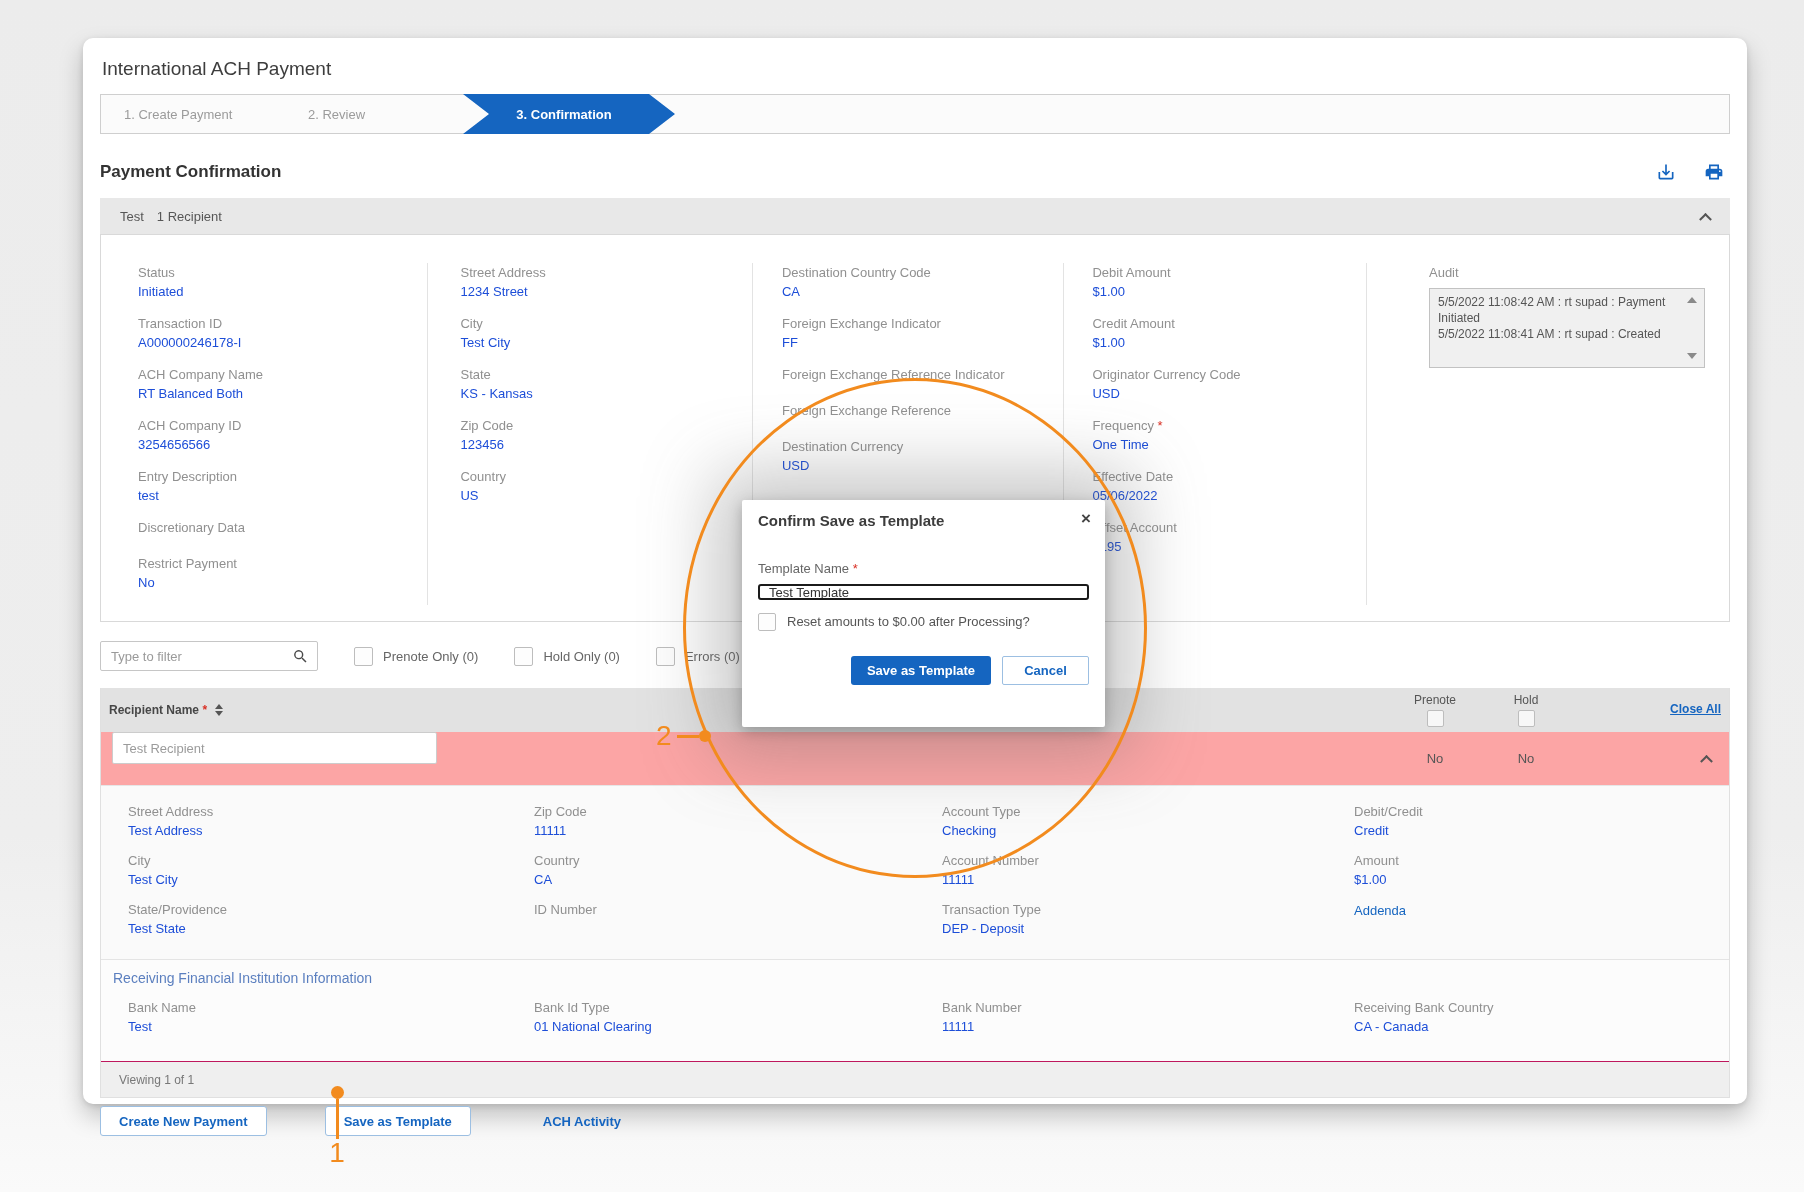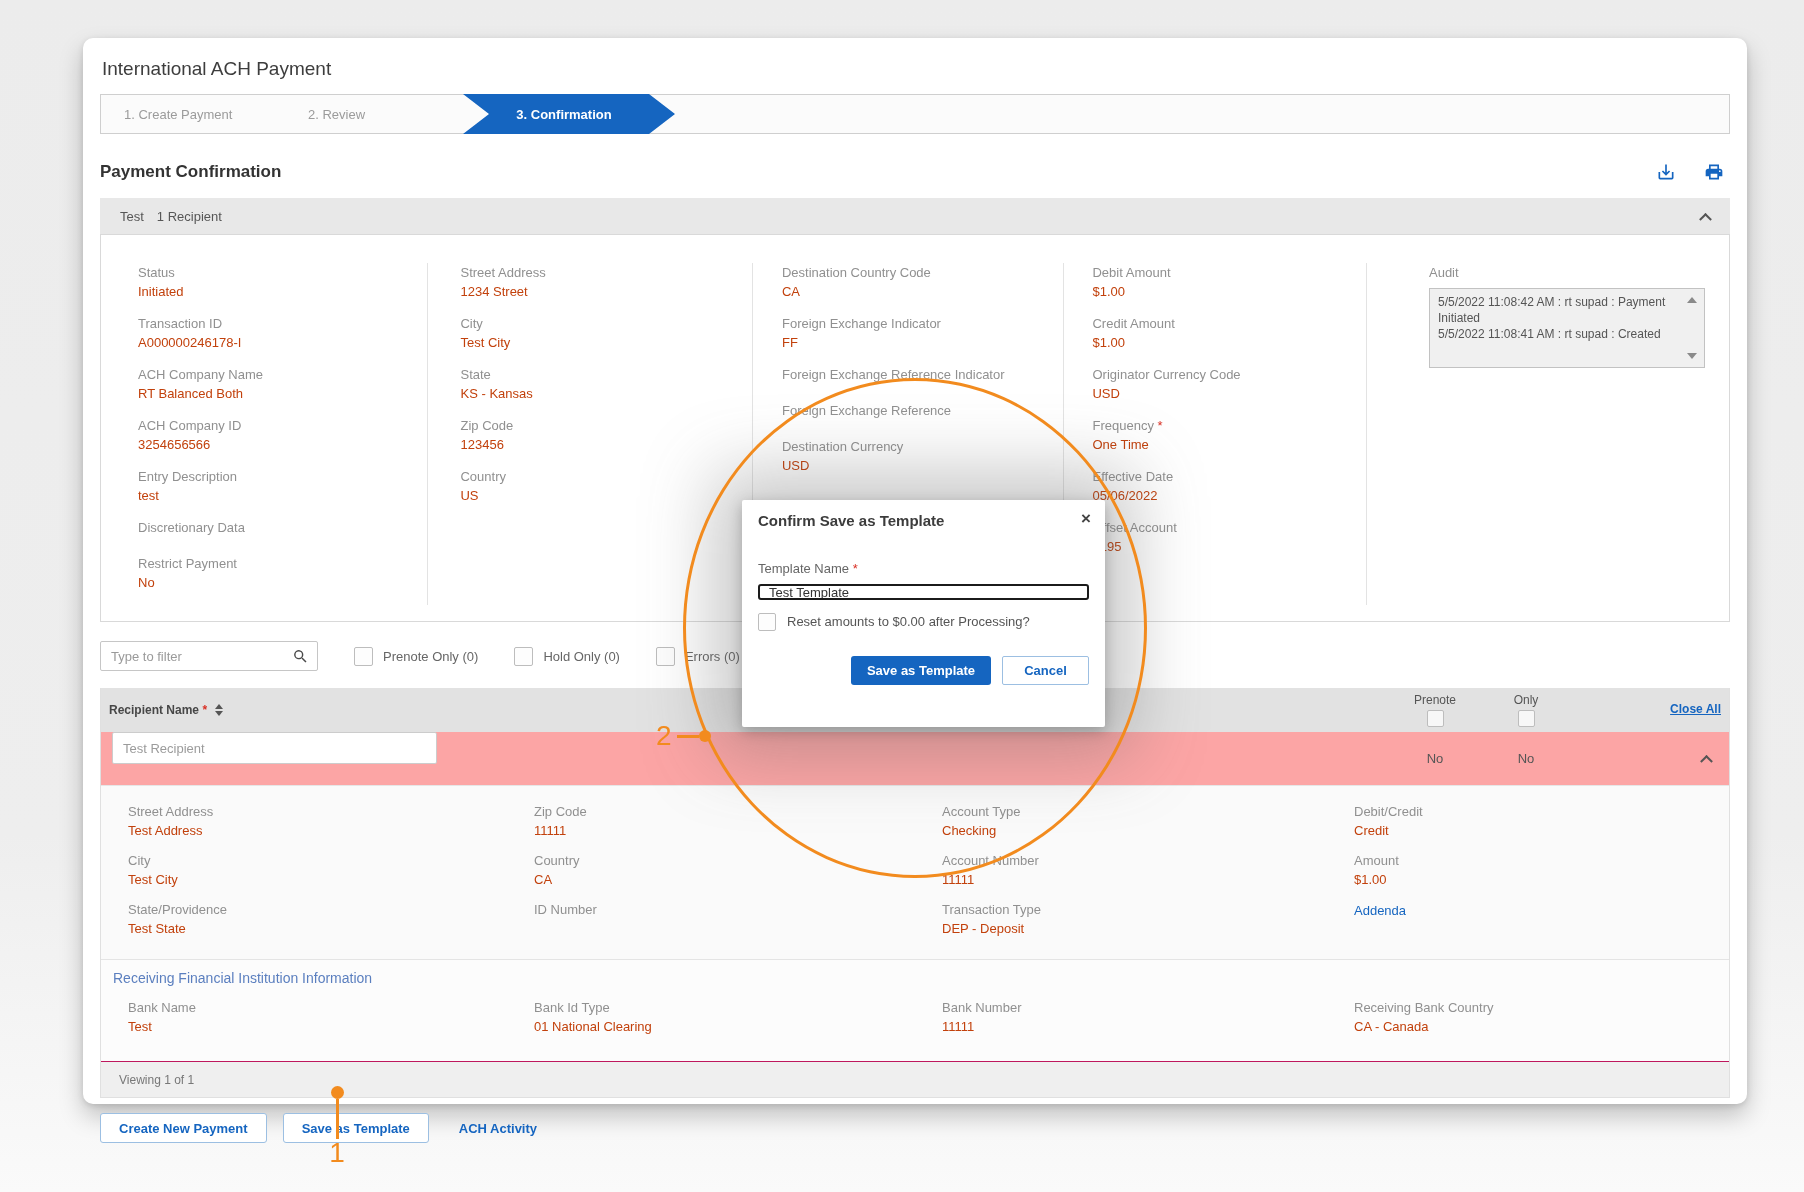--- a/index.html
+++ b/index.html
@@ -39,21 +39,21 @@
   
   .summary-panel { border:1px solid #d9d9d9; display:flex; padding:28px 0 16px 0; }
   .sum-col { box-sizing:border-box; }
   .sc1 { width:328px; padding-left:37px; border-right:1px solid #e3e3e3; }
   .sc2 { width:325px; padding-left:32px; border-right:1px solid #e3e3e3; }
   .sc3 { width:312px; padding-left:29px; border-right:1px solid #e3e3e3; }
   .sc4 { width:303px; padding-left:28px; border-right:1px solid #e3e3e3; }
   .sc5 { flex:1; padding-left:62px; padding-right:24px; }
   .field { margin-bottom:13px; }
   .f-label { font-size:13px; color:#909090; line-height:19px; }
-  .f-value { font-size:13px; color:#c2410c; line-height:19px; min-height:19px; }
+  .f-value { font-size:13px; color:#1d4ed8; line-height:19px; min-height:19px; }
   .f-value:empty { min-height:4px; }
   .req { color:#d93025; }
 
   .audit-box { margin-top:6px; width:276px; height:80px; background:#f0f0f0; border:1px solid #c2c2c2;
                padding:5px 26px 5px 8px; font-size:12px; color:#555; line-height:16px; position:relative; overflow:hidden; }
   .tri { width:0; height:0; border-left:5px solid transparent; border-right:5px solid transparent; }
   .tri.up { border-bottom:6px solid #8a8a8a; }
   .tri.down { border-top:6px solid #8a8a8a; }
   .sb-up { position:absolute; right:7px; top:8px; cursor:pointer; }
   .sb-down { position:absolute; right:7px; bottom:8px; cursor:pointer; }
@@ -99,21 +99,21 @@
   .addenda { display:inline-block; margin-top:3px; }
 
   .rfi { background:#fcfcfc; border-top:1px solid #e4e4e4; padding:10px 0 14px 0; }
   .rfi-heading { font-size:14px; color:#5b7fbf; margin:0 0 12px 12px; }
   .rfi-fields { display:flex; }
 
   .viewing-bar { height:36px; background:#efefef; border-top:1px solid #be185d; display:flex; align-items:center; padding-left:18px;
                  font-size:12px; color:#777; }
 
   
-  .footer-btns { margin-top:15px; display:flex; align-items:center; }
+  .footer-btns { margin-top:8px; display:flex; align-items:center;gap:42px; }
   .btn-outline { height:30px; padding:0 18px; background:#fff; border:1px solid #9cbfe2; border-radius:3px;
                  color:#1565c0; font-weight:700; font-size:13px; display:flex; align-items:center; cursor:pointer; margin-right:16px; }
   .btn-text { color:#1565c0; font-weight:700; font-size:13px; margin-left:14px; cursor:pointer; background:none; border:none; }
 
   
   .modal { position:absolute; left:742px; top:500px; width:363px; height:227px; background:#fff; border-radius:2px;
            z-index:50; padding:12px 16px 0 16px;
            box-shadow:0 0 70px 28px rgba(95,95,95,.35), 0 4px 14px rgba(0,0,0,.25); }
   .modal-title { font-size:15px; font-weight:700; color:#3c3c3c; }
   .modal-close { position:absolute; right:14px; top:9px; font-size:17px; font-weight:700; color:#444; cursor:pointer; }
@@ -312,21 +312,21 @@
           <span class="th-name"><span>Recipient Name</span> <span class="req">*</span></span>
           <span class="sort-icon">
               <span class="t u"></span>
               <span class="t d"></span>
             </span>
           <div class="th-col th-prenote">
             <span>Prenote</span>
             <span class="cbx"></span>
           </div>
           <div class="th-col th-hold">
-            <span>Only</span>
+            <span>Hold</span>
             <span class="cbx"></span>
           </div>
           <span class="th-close">Close All</span>
         </div>
 
         <div class="tbl-row">
           <div class="row-name-box">Test Recipient</div>
           <span class="row-val rv-prenote">No</span>
           <span class="row-val rv-hold">No</span>
           <span class="chev up row-chev"></span>

